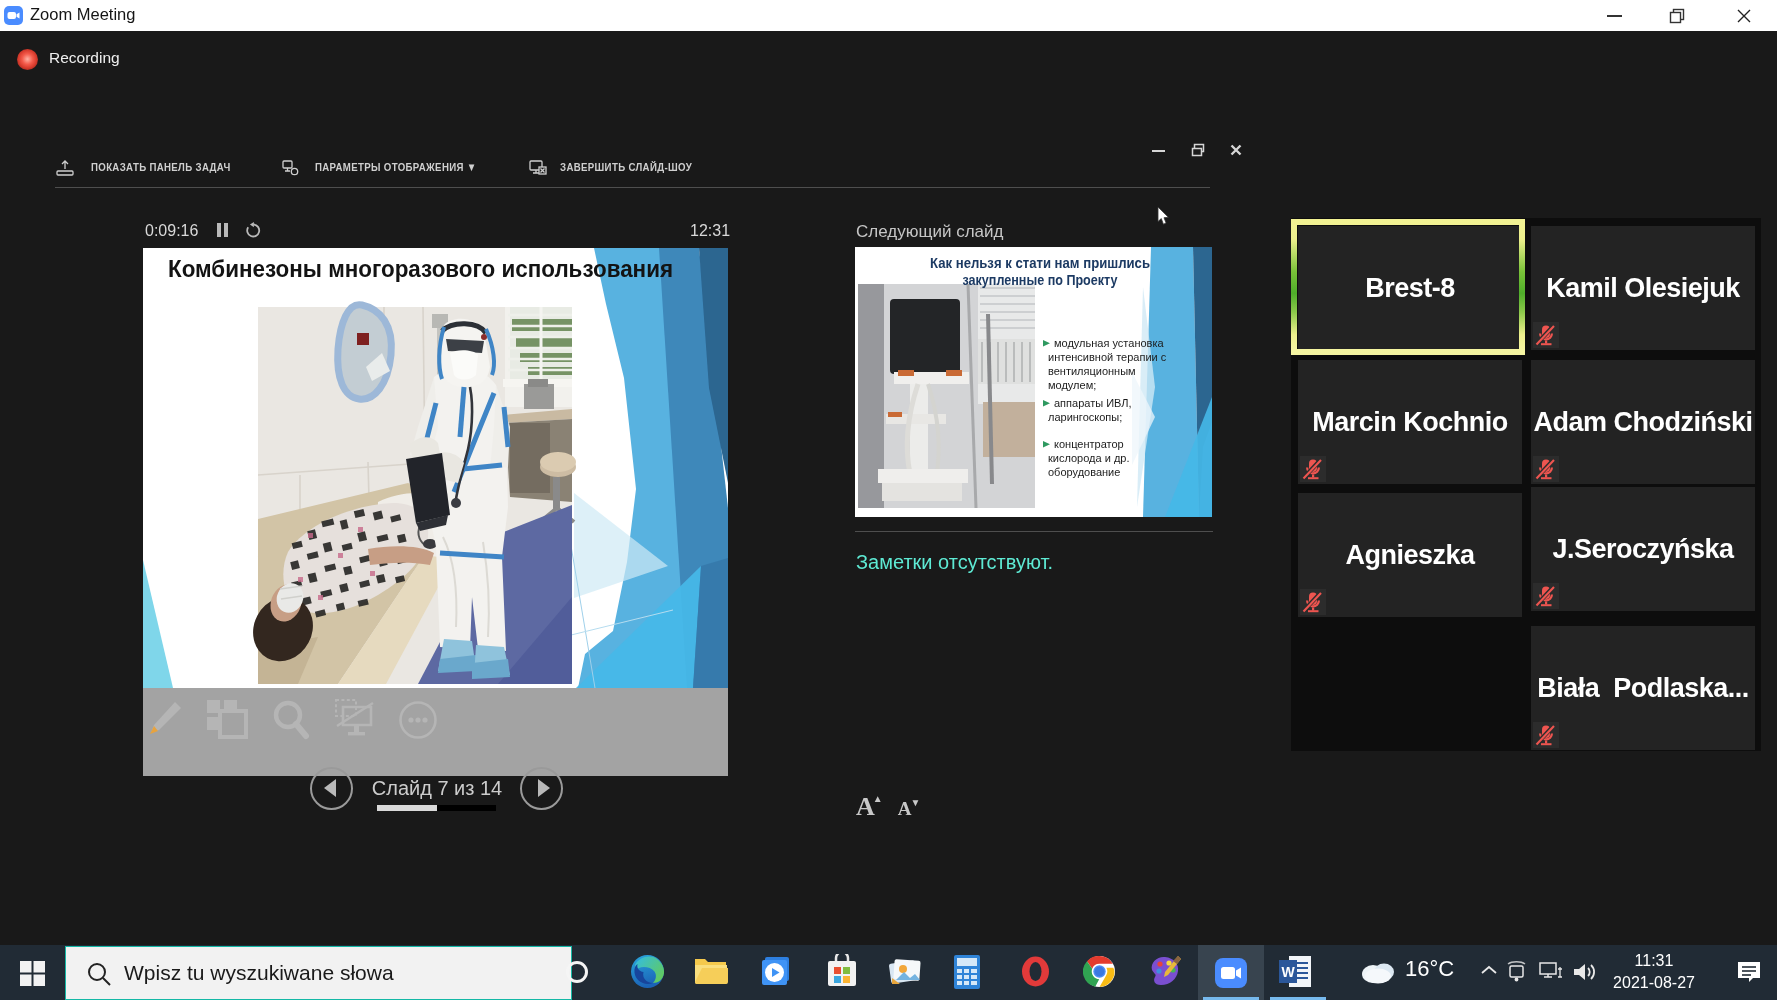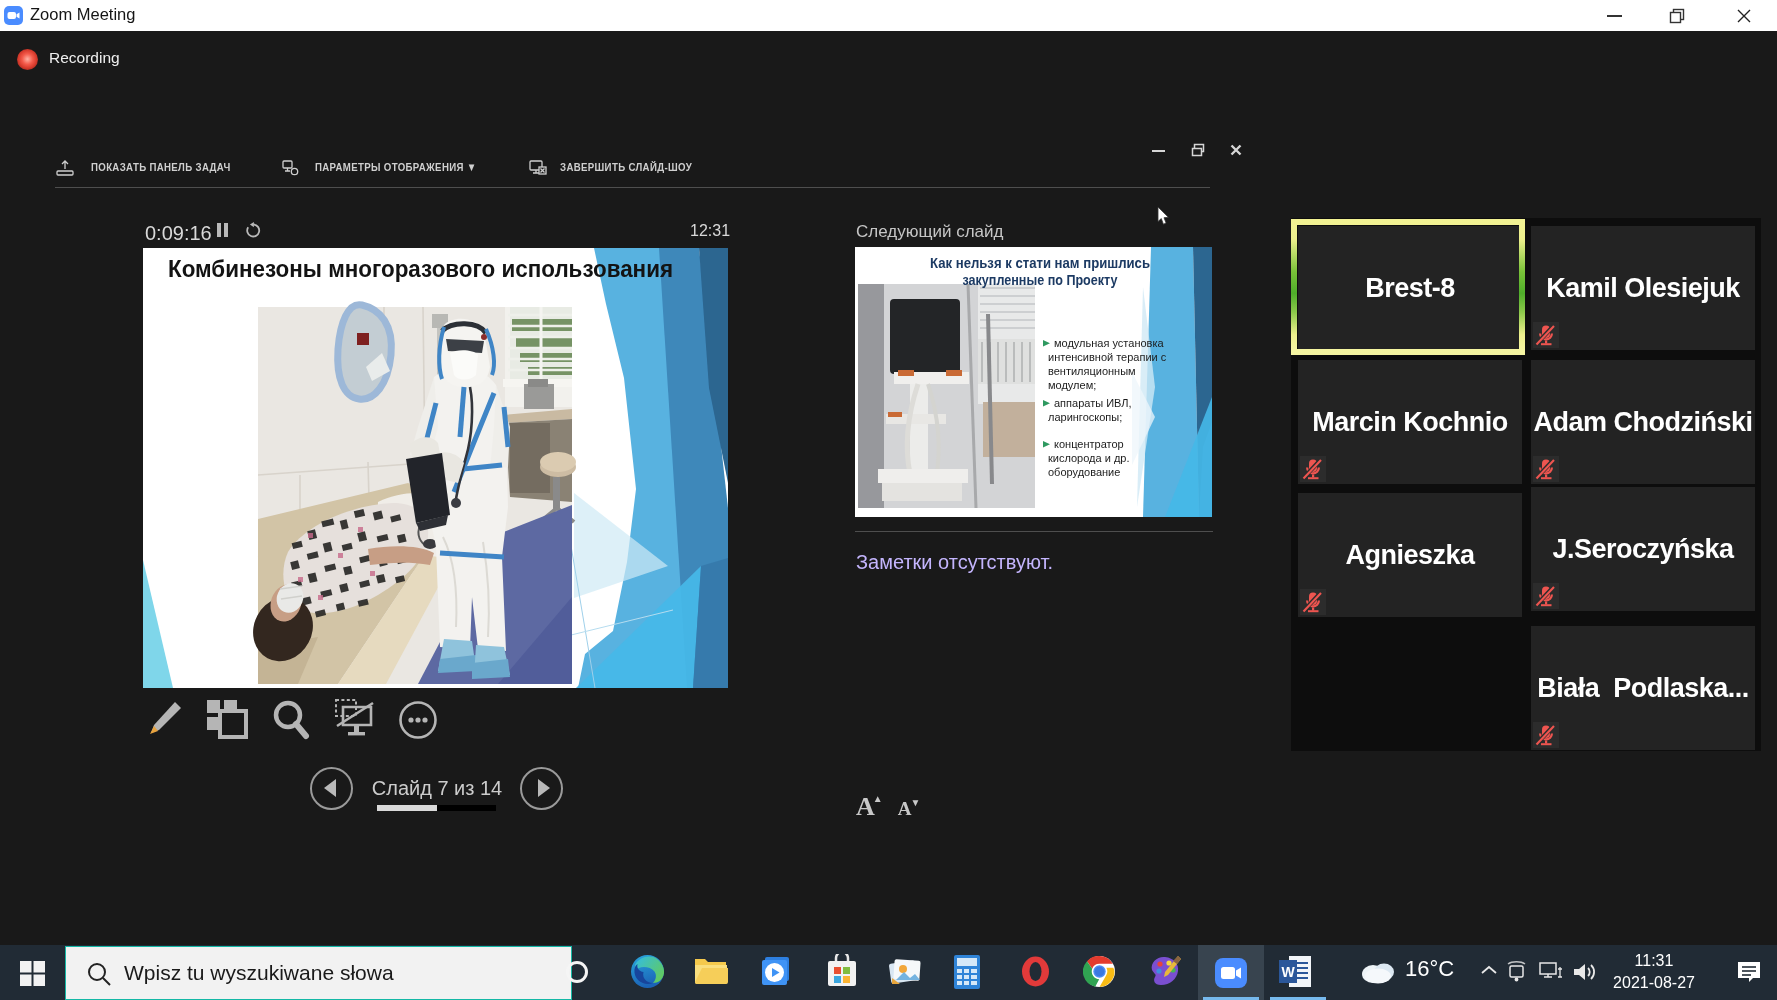--- a/index.html
+++ b/index.html
@@ -13,36 +13,36 @@
   #tb-min { position:absolute; left:1607px; top:15px; width:15px; height:2px; background:#333; }
   
   #rec-dot { position:absolute; left:17px; top:49px; width:21px; height:21px; border-radius:50%;
      background:radial-gradient(circle at 50% 48%, #ffb2a4 0%, #f45a4a 35%, #d63a2c 60%, #8c2418 85%, rgba(90,20,12,0) 100%); }
   #rec-txt { position:absolute; left:49px; top:49px; font-size:15.5px; color:#efefef; }
   
   .ttxt { position:absolute; top:161px; font-size:11.5px; font-weight:700; color:#cfcfcf; letter-spacing:.4px; transform:scaleX(.84); transform-origin:left center; }
   #ppt-sep { position:absolute; left:55px; top:187px; width:1155px; height:1px; background:#4e4e4e; }
   .mctl { position:absolute; color:#d6d6d6; }
   
-  #timer { position:absolute; left:145px; top:222px; font-size:20px; color:#d9d9d9; }
+  #timer { position:absolute; left:145px; top:222px; font-size:16px; color:#d9d9d9; }
   #clock { position:absolute; left:690px; top:222px; width:38px; text-align:right; font-size:16px; color:#d9d9d9; }
   
-  #slide { position:absolute; left:143px; top:248px; width:585px; height:440px; background:#a3a3a3; }
+  #slide { position:absolute; left:143px; top:248px; width:585px; height:528px; background:#a3a3a3; }
   
   
   
   .navcirc { position:absolute; width:43px; height:43px; border:2.5px solid #9a9a9a; border-radius:50%; }
   #navtxt { position:absolute; left:362px; top:777px; width:150px; text-align:center; font-size:20px; color:#cccccc; white-space:nowrap; }
   #pbar-w { position:absolute; left:377px; top:805px; width:60px; height:6px; background:#d9d9d9; }
   #pbar-b { position:absolute; left:437px; top:805px; width:59px; height:6px; background:#000; }
   
   #nextlbl { position:absolute; left:856px; top:222px; font-size:17px; color:#c6c6c6; }
   #thumb { position:absolute; left:855px; top:247px; width:357px; height:270px; background:#fff; }
   #sep2 { position:absolute; left:855px; top:531px; width:358px; height:1px; background:#4e4e4e; }
-  #notes { position:absolute; left:856px; top:551px; font-size:20px; color:#c4b5fd;text-align:center; }
+  #notes { position:absolute; left:856px; top:551px; font-size:20px; color:#5eead4;text-align:center; }
   #fontbtns { position:absolute; left:856px; top:792px; font-family:"Liberation Serif", serif; color:#c8c8c8; }
   
   #grid { position:absolute; left:1291px; top:218px; width:470px; height:533px; background:#0d0d0d; }
   .tile { position:absolute; width:224px; height:124px; background:#232323; color:#fff;
           display:flex; align-items:center; justify-content:center; font-weight:700; font-size:27px; letter-spacing:-0.5px; white-space:nowrap; }
   .mic { position:absolute; left:2px; bottom:2px; width:26px; height:26px; background:#2c2c2c; }
   .mic svg { position:absolute; left:2px; top:2px; }
   #hl { position:absolute; left:-7px; top:-7px; width:234px; height:136px; background:transparent;
         border:6px solid; border-image:linear-gradient(180deg,#f2f293 0%,#edf08c 12%,#79c238 38%,#4fae2a 55%,#8cc94a 70%,#eef08d 88%,#f5f5a2 100%) 1; }
   

